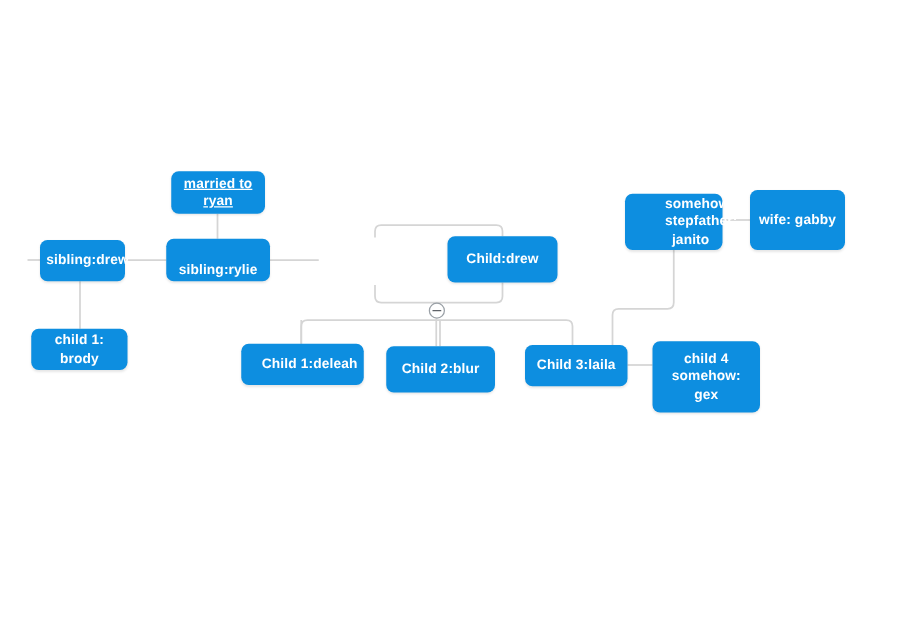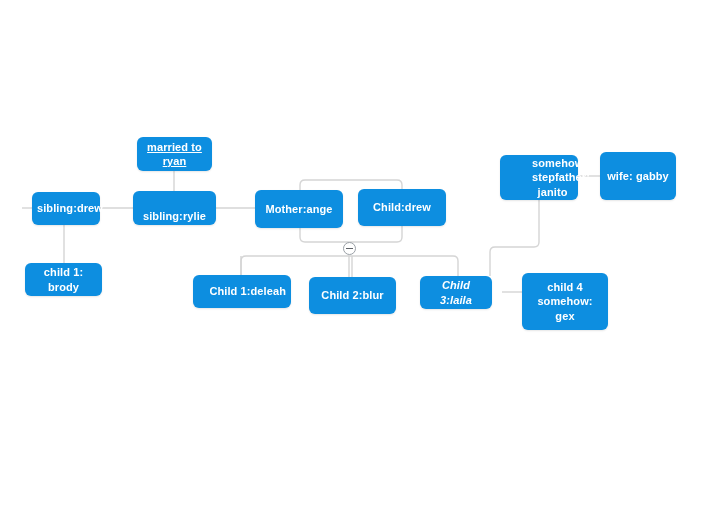--- a/index.html
+++ b/index.html
@@ -116,23 +116,20 @@
   </div>
 
   <div class="node" style="left:137px; top:137px; width:75px;  height:34px;text-decoration:underline;">
     <span>married to<br>ryan</span>
   </div>
 
   <div class="node" style="left:133px; top:191px; width:83px;  height:34px;align-items:flex-end;">
     <span>sibling:rylie</span>
   </div>
 
-  <div class="node" style="left:255px; top:190px; width:88px;  height:38px;">
-    <span>Mother:ange</span>
-  </div>
 
   <div class="node" style="left:358px; top:189px; width:88px;  height:37px;">
     <span>Child:drew</span>
   </div>
 
   <div class="node" style="left:500px; top:155px; width:78px;  height:45px;padding-left:32px;">
     <span>somehow<br>stepfather:<br>janito</span>
   </div>
 
   <div class="node" style="left:600px; top:152px; width:76px;  height:48px;">
@@ -140,21 +137,21 @@
   </div>
 
   <div class="node" style="left:193px; top:275px; width:98px;  height:33px;text-align:right;">
     <span>Child 1:deleah</span>
   </div>
 
   <div class="node" style="left:309px; top:277px; width:87px;  height:37px;">
     <span>Child 2:blur</span>
   </div>
 
-  <div class="node" style="left:420px; top:276px; width:72px;  height:33px;font-style:italic;">
+  <div class="node" style="left:420px; top:276px; width:82px;  height:33px;">
     <span>Child 3:laila</span>
   </div>
 
   <div class="node" style="left:522px; top:273px; width:86px;  height:57px;">
     <span>child 4<br>somehow: gex</span>
   </div>
 
   <div class="collapse-btn" style="left:343px; top:242px;">
     <div class="bar"></div>
   </div>

